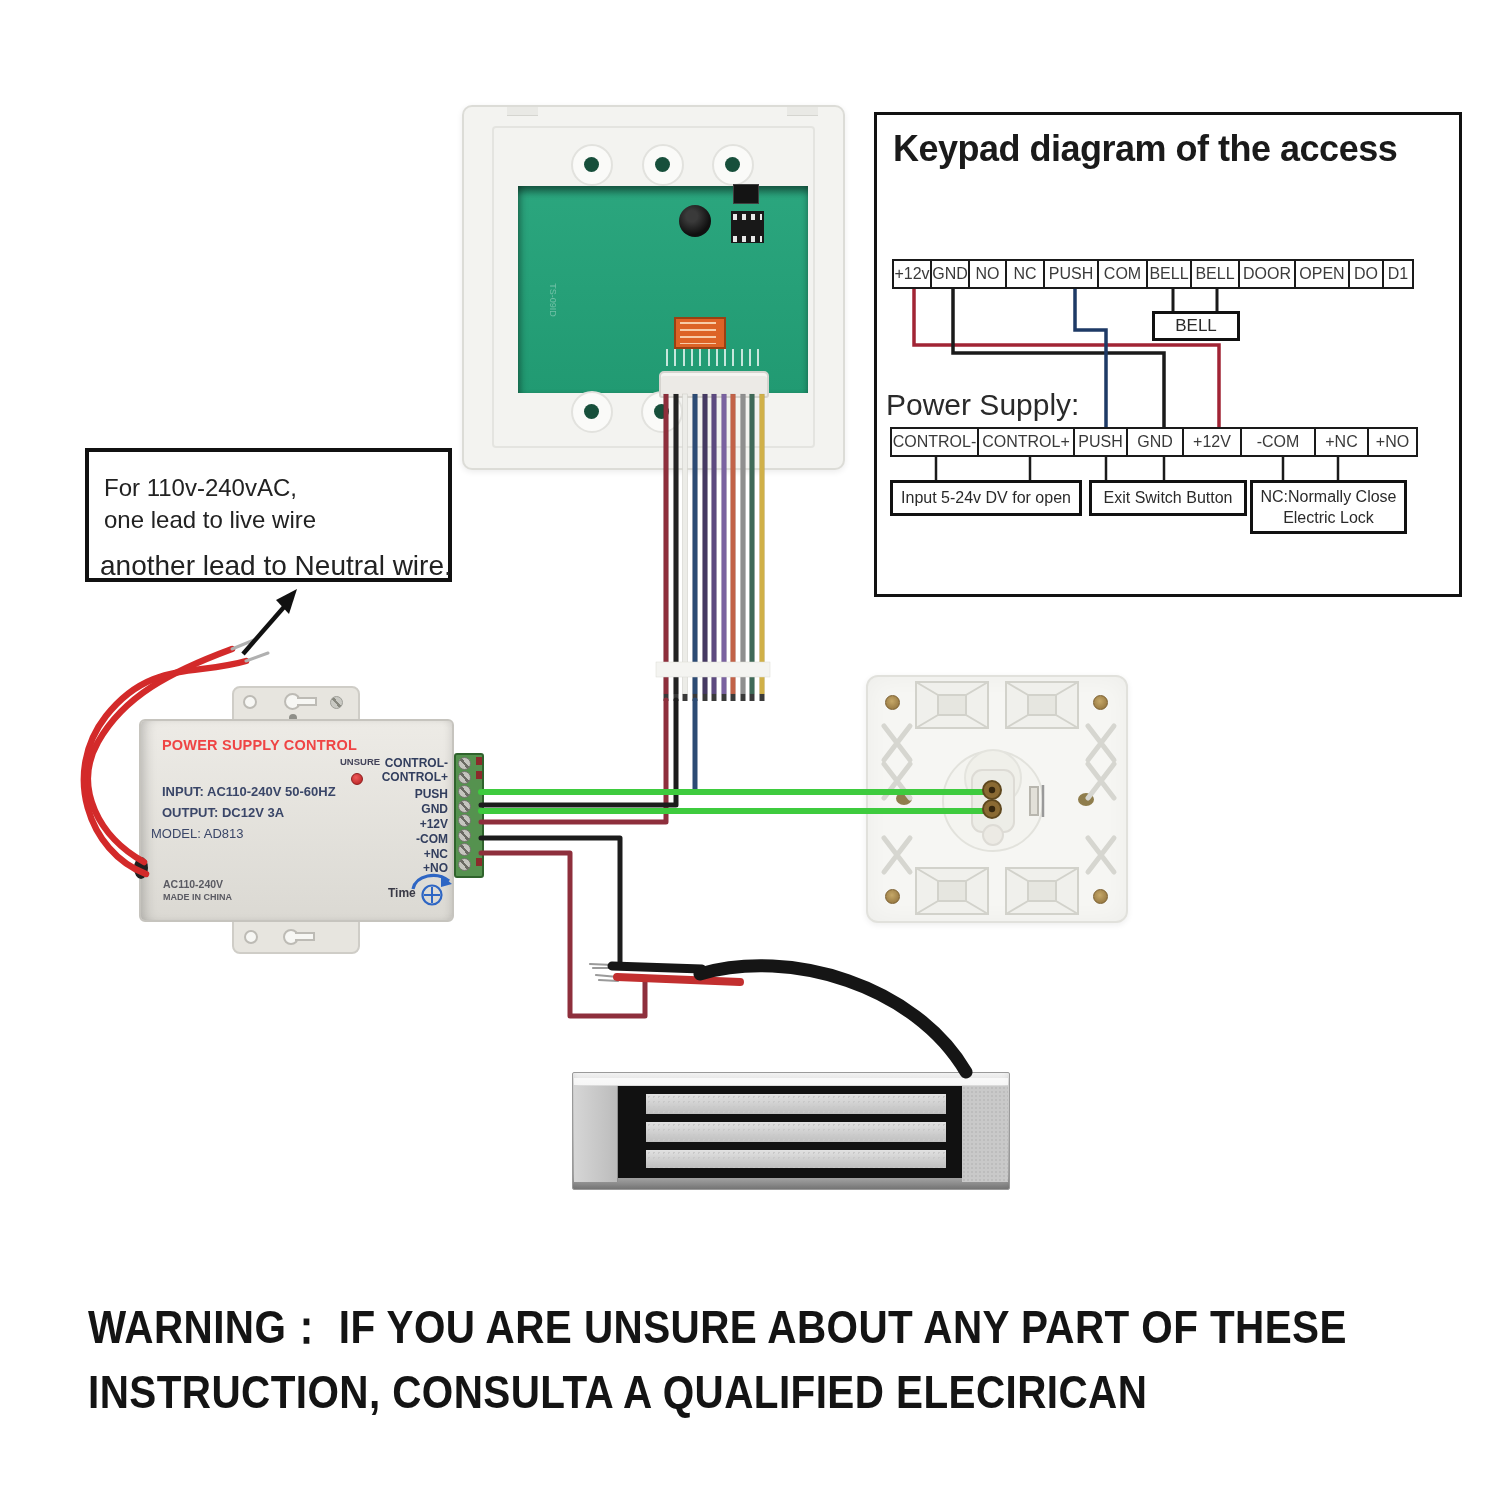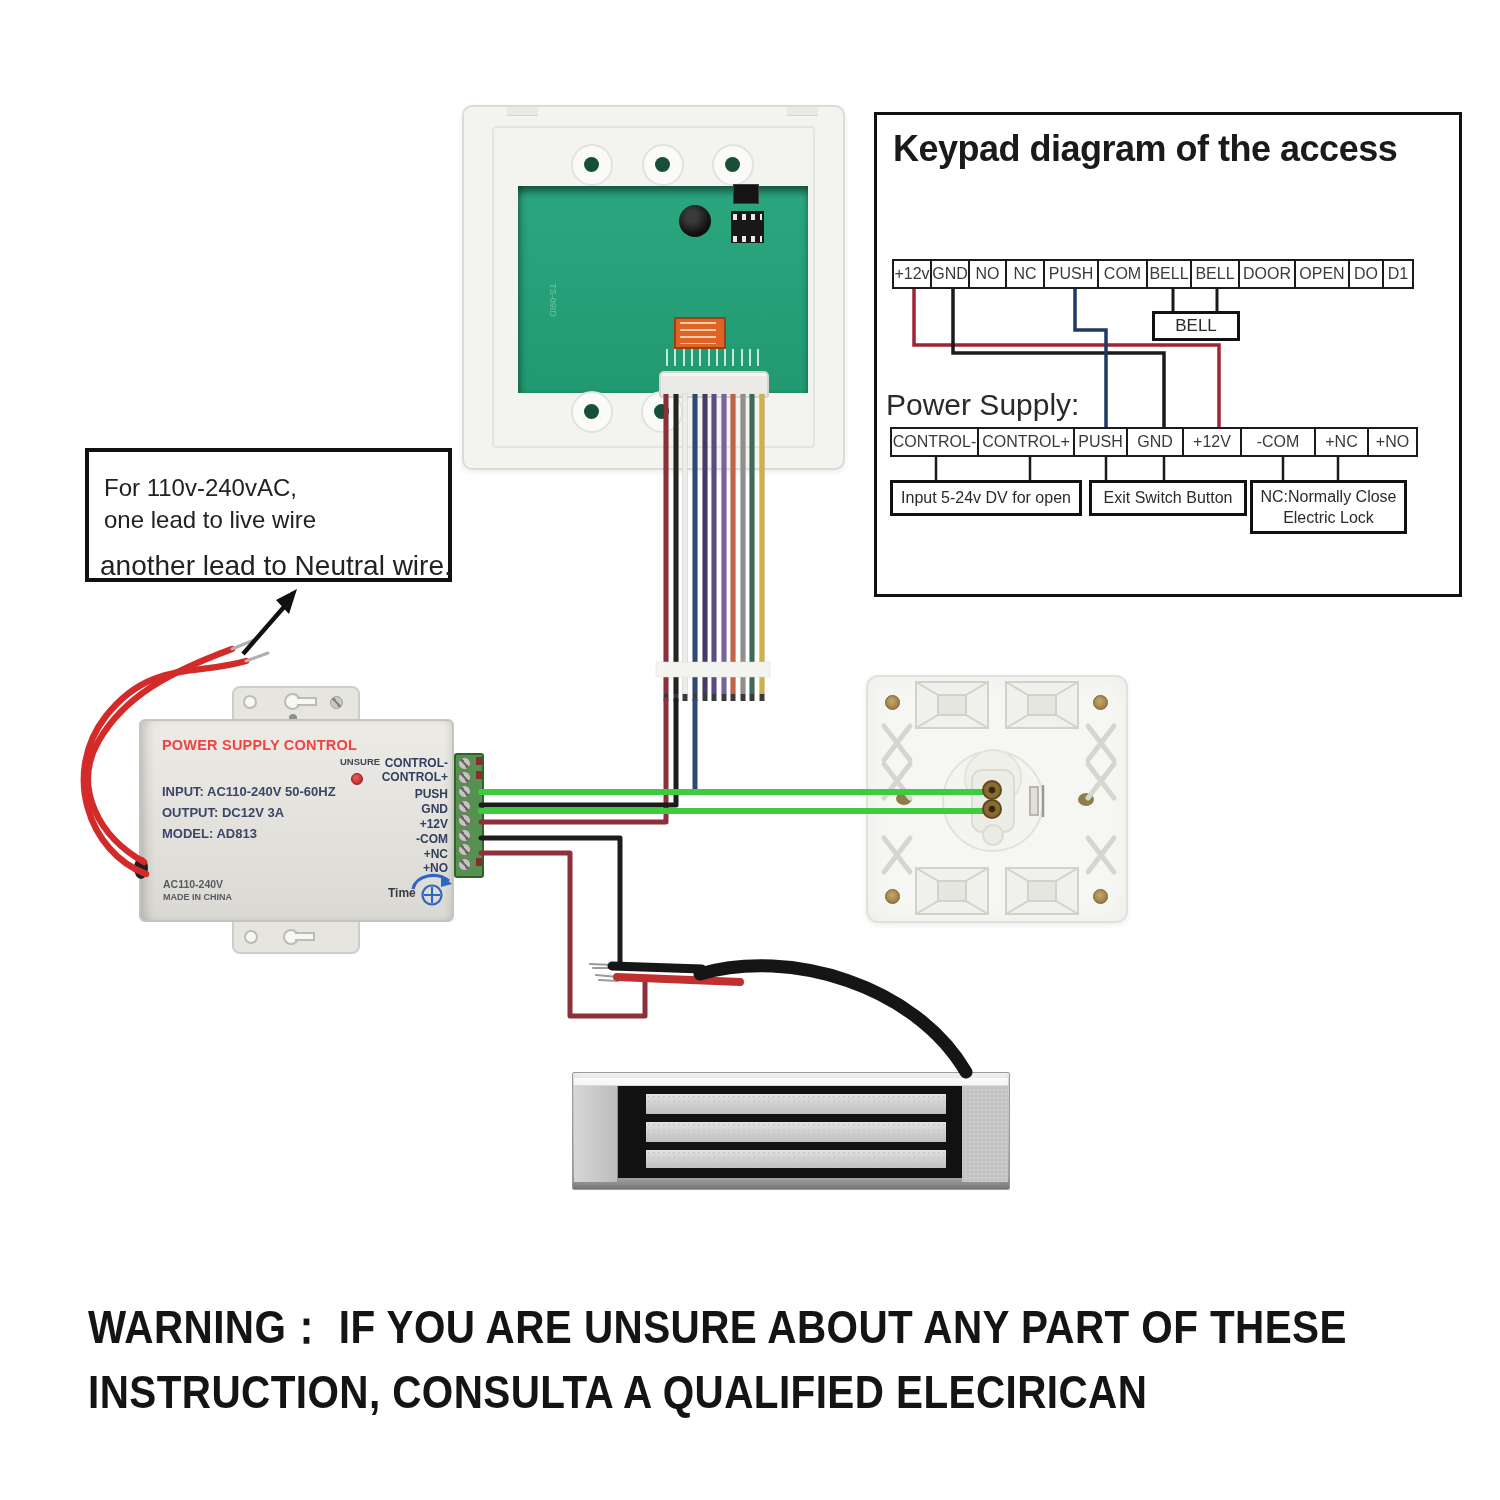--- a/index.html
+++ b/index.html
@@ -69,21 +69,21 @@
   <div class="abs" style="left:232px;top:920px;width:128px;height:34px;background:#e7e5df;border:2px solid #cfcdc7;border-radius:0 0 8px 8px;"></div>
   <div class="abs circle" style="left:244px;top:930px;width:14px;height:14px;background:#f7f7f4;border:2px solid #bdbbb5;"></div>
   <div class="abs circle" style="left:283px;top:929px;width:16px;height:16px;background:#f7f7f4;border:2px solid #bdbbb5;"></div>
   <div class="abs" style="left:295px;top:932px;width:20px;height:9px;background:#f7f7f4;border:2px solid #bdbbb5;border-left:none;"></div>
 
   <div class="abs" style="left:139px;top:719px;width:315px;height:203px;background:linear-gradient(180deg,#edebe6,#dbd9d3);border:2px solid #c6c4be;border-radius:6px;box-shadow:inset 10px 0 14px -8px rgba(0,0,0,.25),inset -6px 0 10px -6px rgba(0,0,0,.15);"></div>
 
   <div class="abs" style="left:162px;top:737px;font-size:14.5px;font-weight:bold;color:#ef4444;letter-spacing:.2px;">POWER SUPPLY CONTROL</div>
   <div class="abs" style="left:162px;top:784px;font-size:13px;font-weight:600;color:#3a4668;">INPUT: AC110-240V 50-60HZ</div>
   <div class="abs" style="left:162px;top:805px;font-size:13px;font-weight:600;color:#3a4668;">OUTPUT: DC12V  3A</div>
-  <div class="abs" style="left:162px;top:826px;font-size:13px;font-weight:700;color:#3a4668;">MODEL: AD813</div>
+  <div class="abs" style="left:151px;top:826px;font-size:13px;font-weight:400;color:#3a4668;">MODEL: AD813</div>
   <div class="abs" style="left:163px;top:878px;font-size:10.5px;font-weight:600;color:#5a5a62;">AC110-240V</div>
   <div class="abs" style="left:163px;top:892px;font-size:9px;font-weight:600;color:#5a5a62;">MADE IN CHINA</div>
   <div class="abs" style="left:340px;top:756px;font-size:9.5px;color:#44445a;font-weight:600;">UNSURE</div>
   <div class="abs circle" style="left:351px;top:773px;width:12px;height:12px;background:radial-gradient(circle at 40% 35%,#ef5a5a,#b11d1d);border:1px solid #8e1d1d;"></div>
   <div class="abs" style="left:388px;top:886px;font-size:12px;font-weight:600;color:#3a3a46;">Time</div>
 
   <div class="abs pslabel" style="left:374px;top:756px;">CONTROL-</div>
   <div class="abs pslabel" style="left:374px;top:770px;">CONTROL+</div>
   <div class="abs pslabel" style="left:374px;top:787px;">PUSH</div>
   <div class="abs pslabel" style="left:374px;top:802px;">GND</div>

